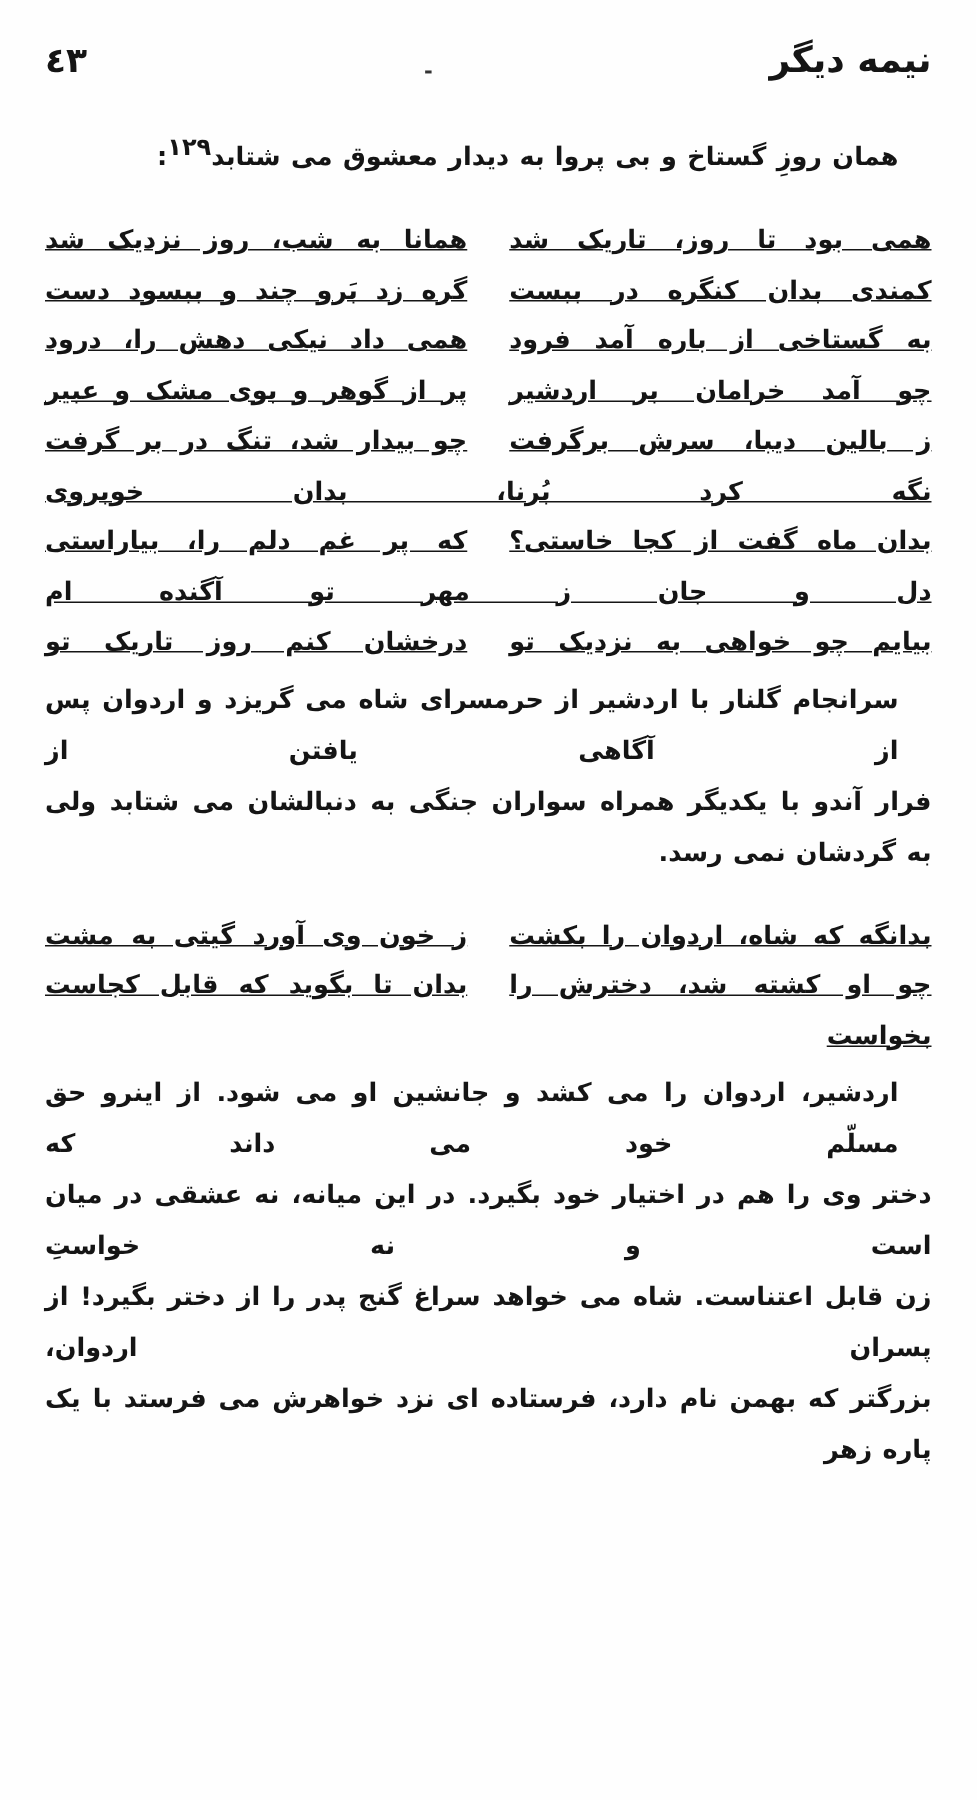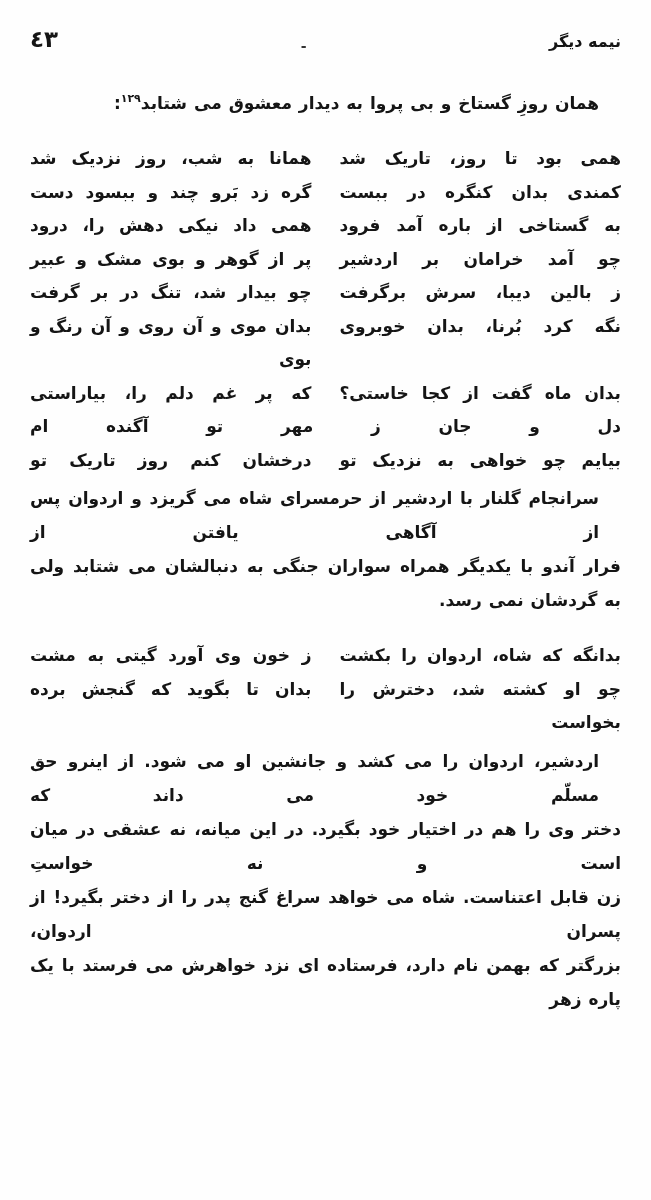--- a/index.html
+++ b/index.html
@@ -15,21 +15,21 @@
     padding:26px 30px 0 30px;
     overflow:hidden;
   }
   
   .header{
     display:flex;
     justify-content:space-between;
     align-items:baseline;
     margin-bottom:34px;
   }
-  .title{font-size:16px;}
+  .title{font-size:24px;}
   .hdash{font-size:14px;transform:translateY(4px);color:#333;}
   .pagenum{font-size:23px;letter-spacing:5px;}
   
   .pline{
     font-size:17px;
     line-height:34px;
     text-align:justify;
     text-align-last:justify;
     word-spacing:1px;
   }
@@ -44,23 +44,24 @@
     display:flex;
     gap:28px;
     font-size:17px;
     line-height:33.5px;
   }
   .hem{
     flex:1;
     text-align:justify;
     text-align-last:justify;
     word-spacing:2px;
+    text-decoration:underline;
   }
   sup{
-    font-size:11px;
+    font-size:16px;
     line-height:0;
     vertical-align:super;
   }
 </style>
 </head>
 <body>
 
 <div class="page">
 
   <div class="header">
@@ -89,21 +90,20 @@
     <div class="couplet">
       <div class="hem">چو آمد خرامان بر اردشیر</div>
       <div class="hem">پر از گوهر و بوی مشک و عبیر</div>
     </div>
     <div class="couplet">
       <div class="hem">ز بالین دیبا، سرش برگرفت</div>
       <div class="hem">چو بیدار شد، تنگ در بر گرفت</div>
     </div>
     <div class="couplet">
       <div class="hem">نگه کرد بُرنا، بدان خوبروی</div>
-      <div class="hem">بدان موی و آن روی و آن رنگ و بوی</div>
     </div>
     <div class="couplet">
       <div class="hem">بدان ماه گفت از کجا خاستی؟</div>
       <div class="hem">که پر غم دلم را، بیاراستی</div>
     </div>
     <div class="couplet">
       <div class="hem">دل و جان ز مهر تو آگنده ام</div>
     </div>
     <div class="couplet">
       <div class="hem">بیایم چو خواهی به نزدیک تو</div>
@@ -118,21 +118,21 @@
 
 
 
   <div class="poem gap-lg">
     <div class="couplet">
       <div class="hem">بدانگه که شاه، اردوان را بکشت</div>
       <div class="hem">ز خون وی آورد گیتی به مشت</div>
     </div>
     <div class="couplet">
       <div class="hem">چو او کشته شد، دخترش را بخواست</div>
-      <div class="hem">بدان تا بگوید که گنجش برده</div>
+      <div class="hem">بدان تا بگوید که قابل کجاست</div>
     </div>
   </div>
 
   <div class="para indent gap-md">
     <div class="pline first">اردشیر، اردوان را می کشد و جانشین او می شود. از اینرو حق مسلّم خود می داند که</div>
     <div class="pline">دختر وی را هم در اختیار خود بگیرد. در این میانه، نه عشقی در میان است و نه خواستِ</div>
     <div class="pline">زن قابل اعتناست. شاه می خواهد سراغ گنج پدر را از دختر بگیرد! از پسران اردوان،</div>
     <div class="pline last"><span>بزرگتر که بهمن نام دارد، فرستاده ای نزد خواهرش می فرستد با یک پاره زهر</span></div>
   </div>
 

